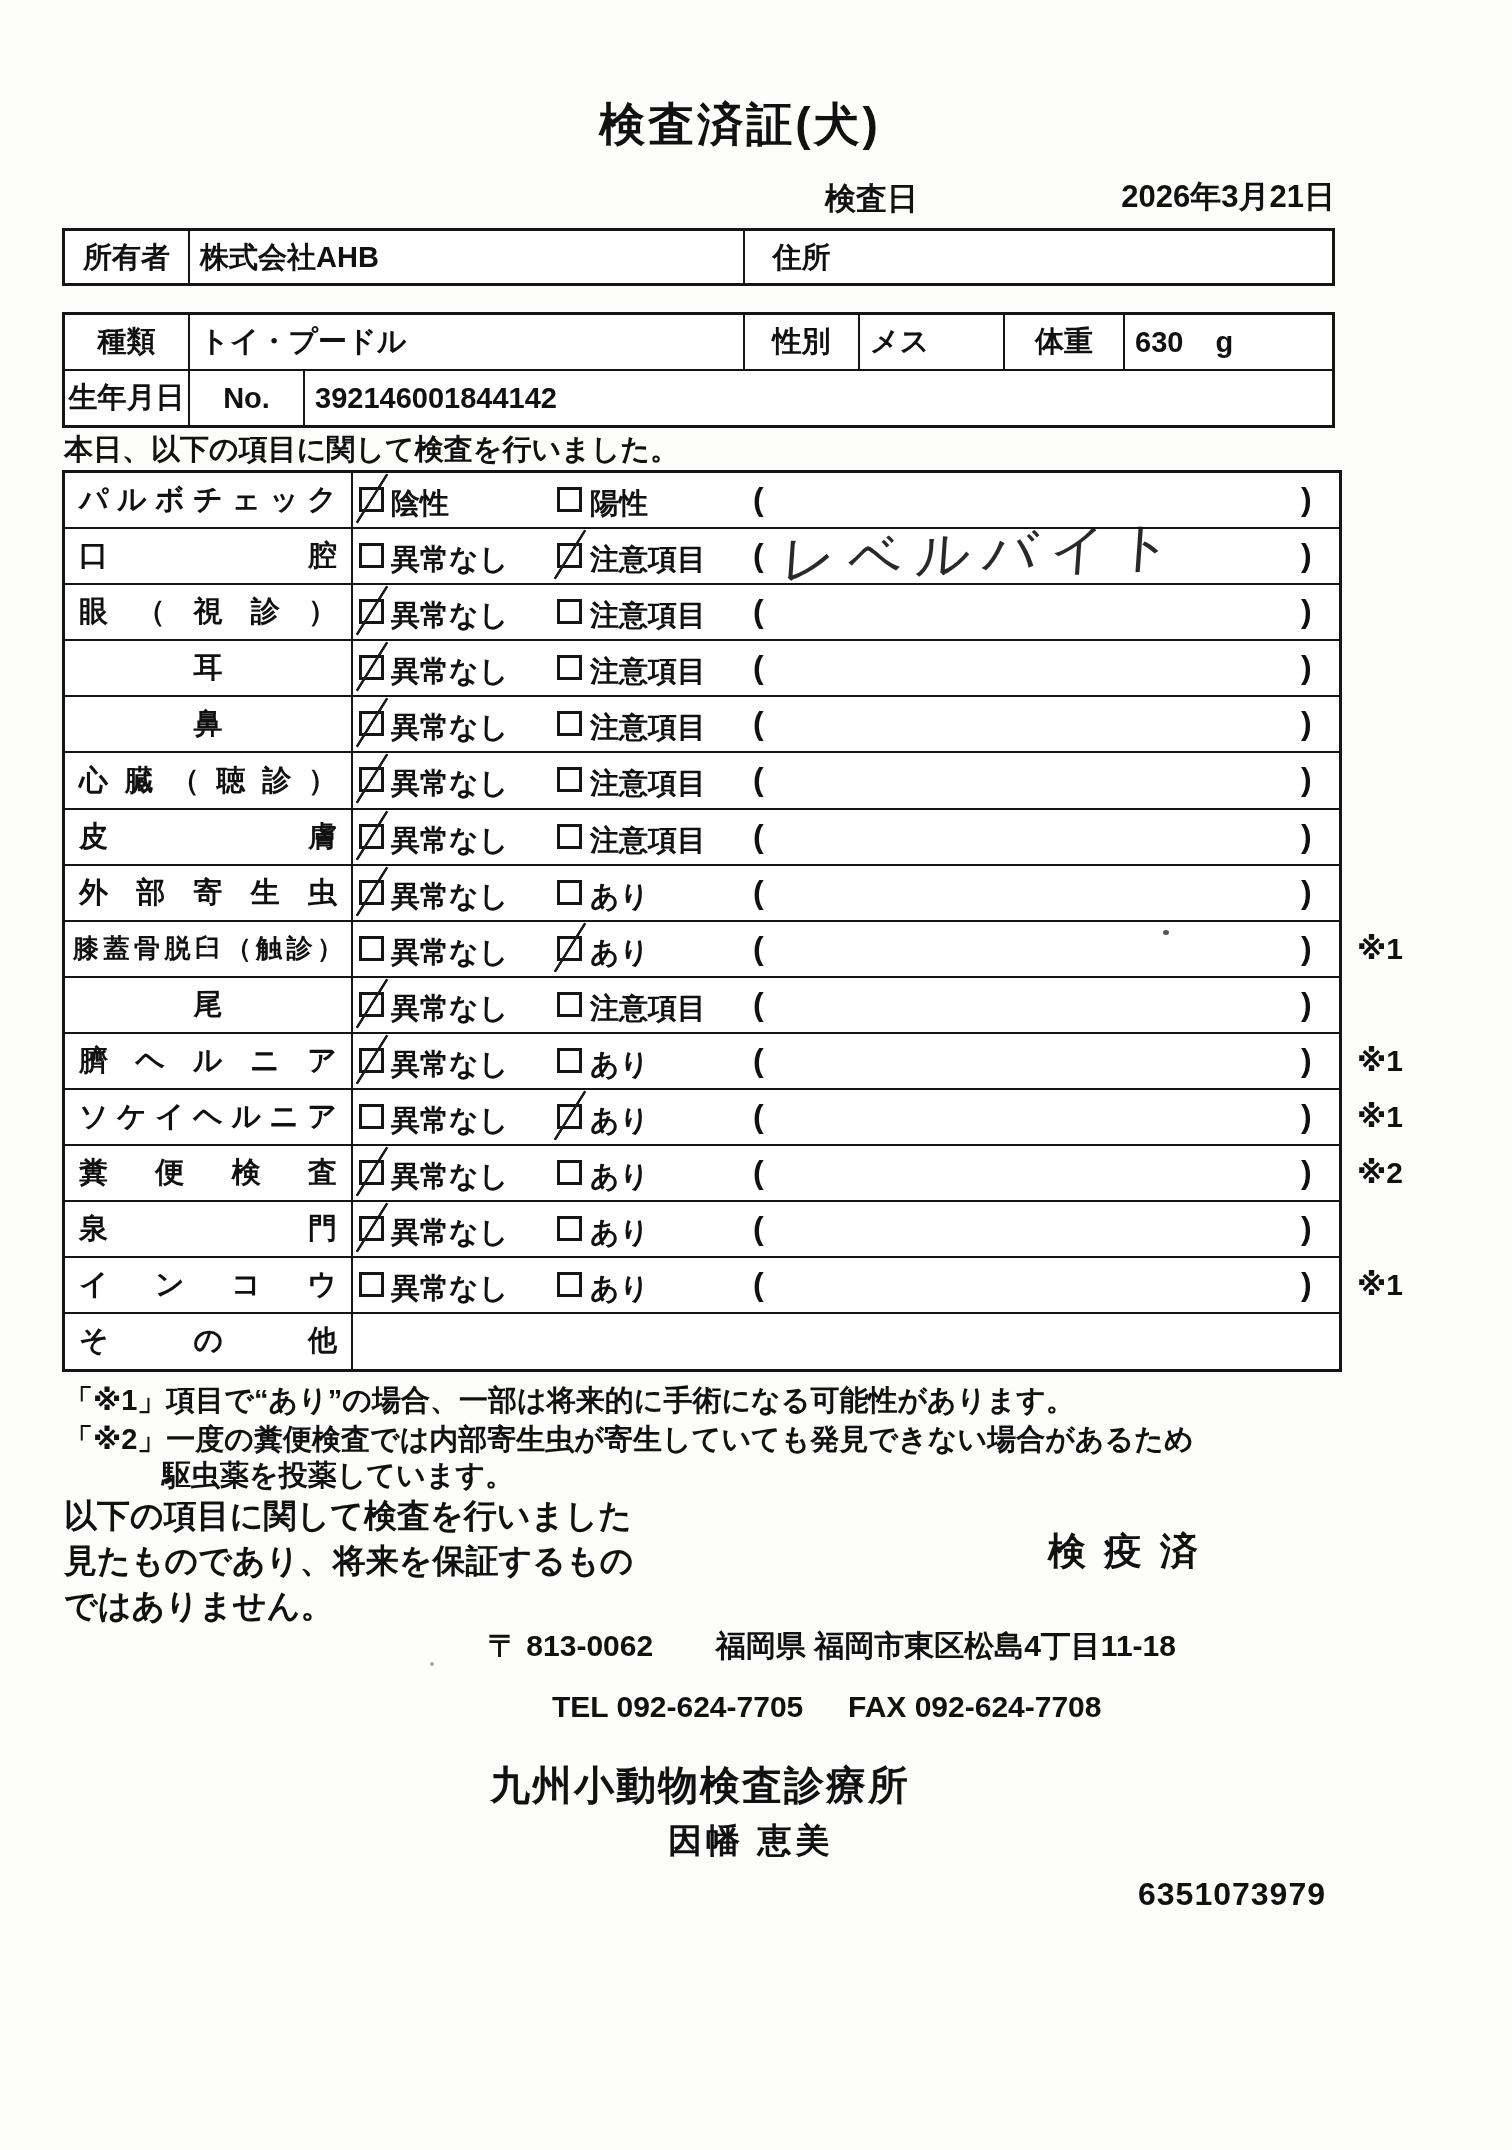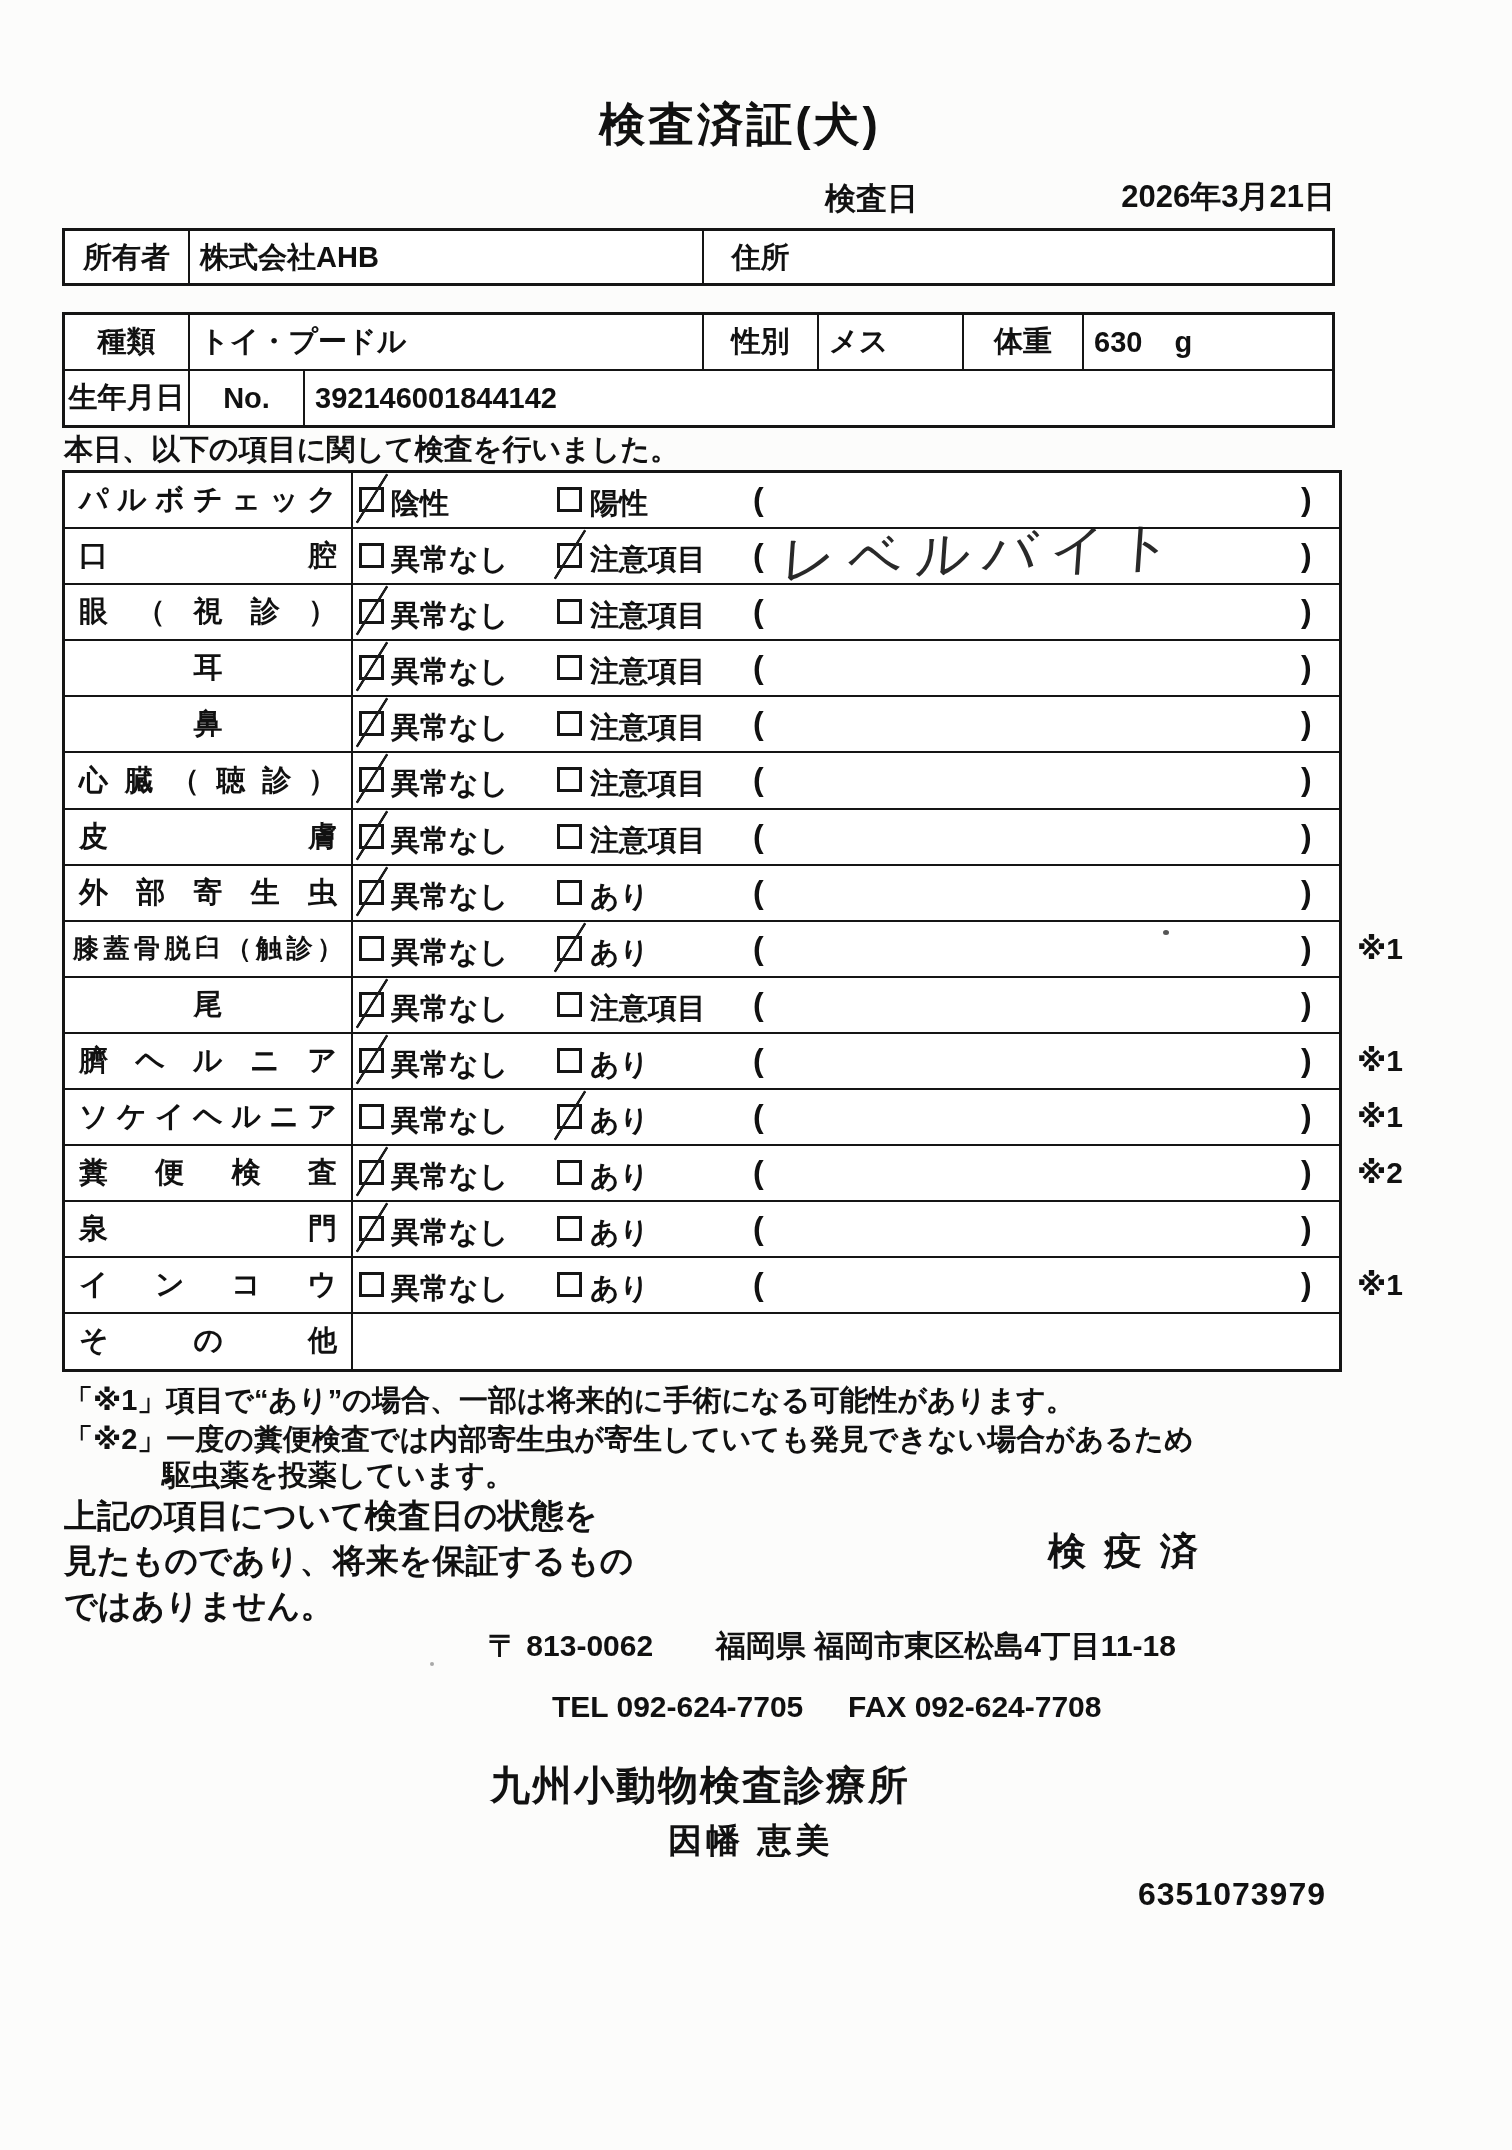--- a/index.html
+++ b/index.html
@@ -18,21 +18,21 @@
   .itable{position:absolute;left:62px;width:1273px;border:3px solid #151515;box-sizing:border-box;background:#fff;}
   .irow{display:flex;height:54px;}
   .irow + .irow{border-top:2px solid #151515;}
   .icell{box-sizing:border-box;display:flex;align-items:center;font-size:29px;font-weight:600;
     padding:0 10px;white-space:nowrap;overflow:visible;}
   .icell + .icell{border-left:2px solid #151515;}
   .lab{justify-content:center;padding:0 0;}
   #owner-table{top:228px;height:58px;}
   #pet-table{top:312px;height:116px;}
   .w-label{width:123px;flex:none;}
-  .w-value{width:514px;flex:none;}
+  .w-value{width:555px;flex:none;}
   .w-key2{width:115px;flex:none;}
   .w-sex{width:145px;flex:none;}
   .w-wkey{width:120px;flex:none;}
   .w-weight{width:215px;flex:none;padding-right:28px;gap:32px;}
   .w-rest{flex:1;}
   
   #intro-line{top:430px;left:64px;font-size:29px;font-weight:600;}
   
   #checklist{top:470px;left:62px;width:1280px;border:3px solid #151515;box-sizing:border-box;background:#fff;}
   .chk-row{position:relative;height:54.1px;display:flex;}
@@ -446,21 +446,21 @@
           <span>他</span>
         </div>
         <div class="chk-content"></div>
       </div>
     </div>
 
   <div class="abs foot" id="foot1">「※1」項目で“あり”の場合、一部は将来的に手術になる可能性があります。</div>
   <div class="abs foot" id="foot2">「※2」一度の糞便検査では内部寄生虫が寄生していても発見できない場合があるため</div>
   <div class="abs foot" id="foot2b">駆虫薬を投薬しています。</div>
 
-  <div class="abs disc" id="disc1">上記の項目について検査日の状態を</div>
+  <div class="abs disc" id="disc1">以下の項目に関して検査を行いました</div>
   <div class="abs disc" id="disc2">見たものであり、将来を保証するもの</div>
   <div class="abs disc" id="disc3">ではありません。</div>
 
   <div class="abs" id="stamp">検疫済</div>
 
   <div class="abs" id="postal-line">
     <span>〒</span>
     <span>813-0062</span>
     <span class="gap"></span>
     <span>福岡県 福岡市東区松島4丁目11-18</span>

